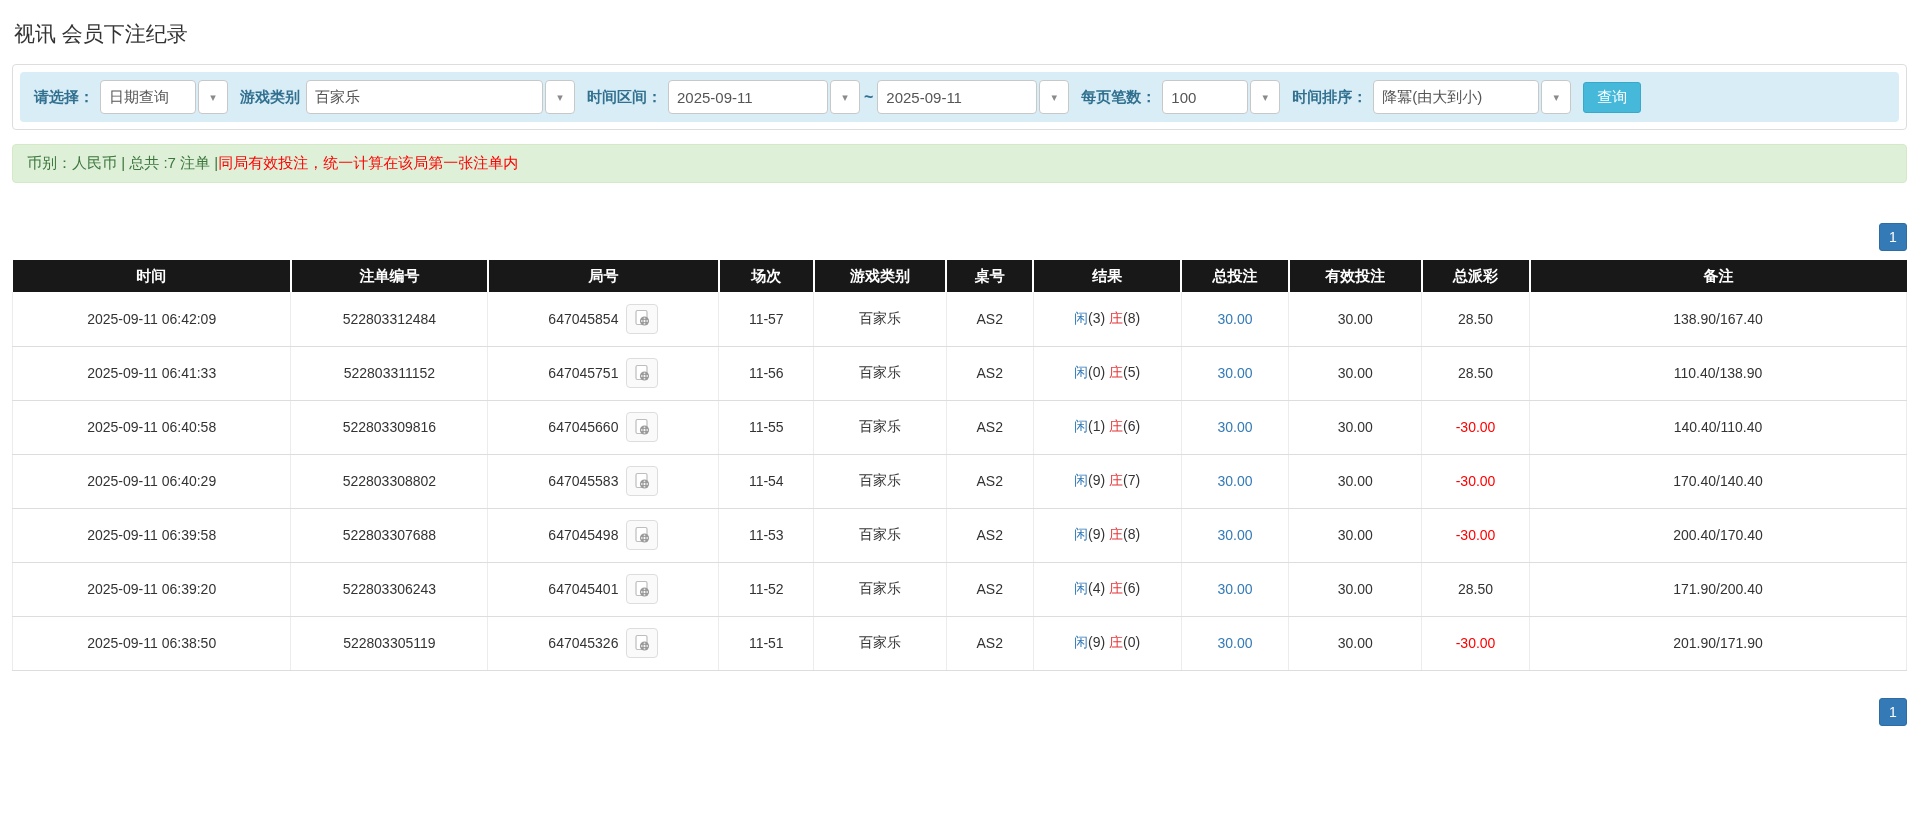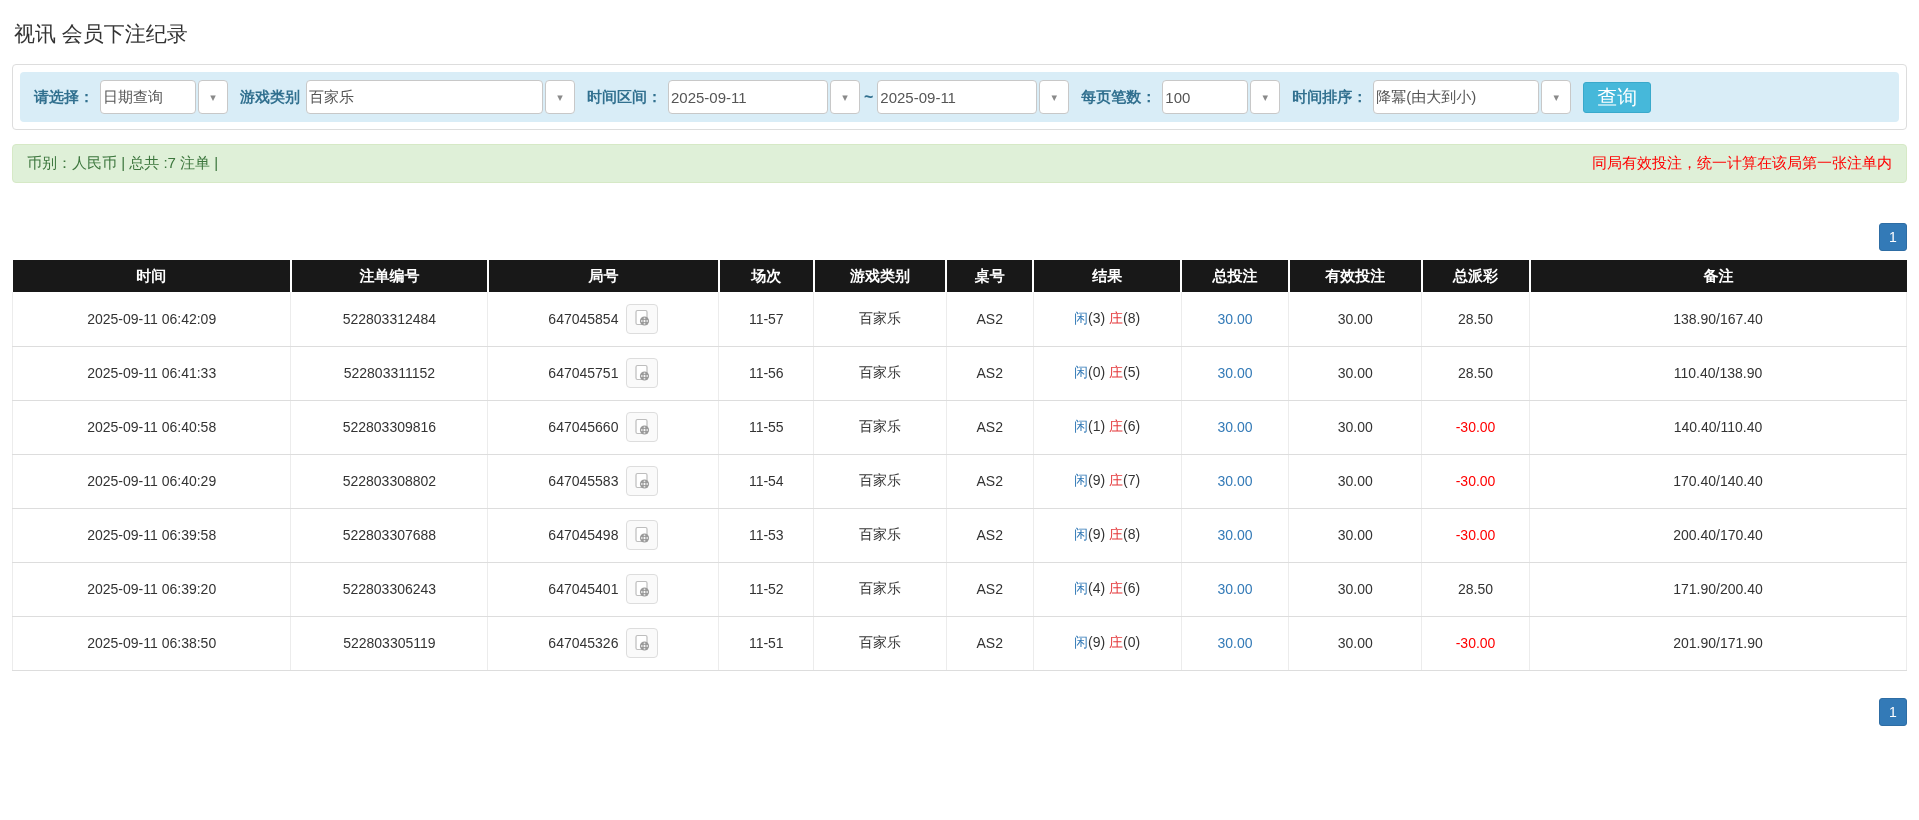--- a/index.html
+++ b/index.html
@@ -16,38 +16,38 @@
   .filter-bar {
     background:#d9edf7; border-radius:4px; padding:8px 10px;
     display:flex; align-items:center; min-height:48px;
   }
   .f-label { font-size:15px; font-weight:bold; color:#31708f; margin:0 6px 0 12px; white-space:nowrap; }
   .f-label:first-child { margin-left:4px; }
   .tilde { color:#31708f; font-weight:bold; margin:0 4px; }
   .sel-group { display:flex; align-items:center; }
   .sel-text {
     background:#fff; border:1px solid #c8c8c8; border-radius:4px; height:34px;
-    display:flex; align-items:center; padding:0 2px; font-size:15px; color:#555;
+    display:flex; align-items:center; padding:0 8px; font-size:15px; color:#555;
     overflow:hidden; white-space:nowrap;
   }
   .sel-caret {
     background:#fff; border:1px solid #c8c8c8; border-radius:4px; height:34px; width:30px;
     margin-left:2px; display:flex; align-items:center; justify-content:center;
     color:#8a8a8a; font-size:11px; cursor:pointer;
   }
   .w96 {width:96px;} .w237{width:237px;} .w160{width:160px;} .w86{width:86px;} .w166{width:166px;text-align:center;}
   .query-btn {
-    background:#46b8da; border:1px solid #39a9cb; color:#fff; font-size:20px;
+    background:#46b8da; border:1px solid #39a9cb; color:#fff; font-size:15px;
     border-radius:3px; height:31px; padding:0 13px; margin-left:12px; cursor:pointer;
   }
 
   
   .summary-bar {
     margin-top:14px; background:#dff0d8; border:1px solid #d6e9c6; border-radius:4px;
-    height:39px; display:flex; align-items:center; justify-content:space-between; padding:0 14px;
+    height:39px; display:flex; align-items:center; padding:0 14px;
   }
   .summary-left { color:#3c763d; font-size:15px; }
   .summary-right { color:#f00; font-size:15px; }
 
   
   .pager-row { display:flex; justify-content:flex-end; }
   .pager-top { margin-top:40px; margin-bottom:9px; }
   .pager-bottom { margin-top:27px; }
   .page-btn {
     min-width:28px; height:28px; background:#337ab7; border:1px solid #2e6da4; color:#fff;

